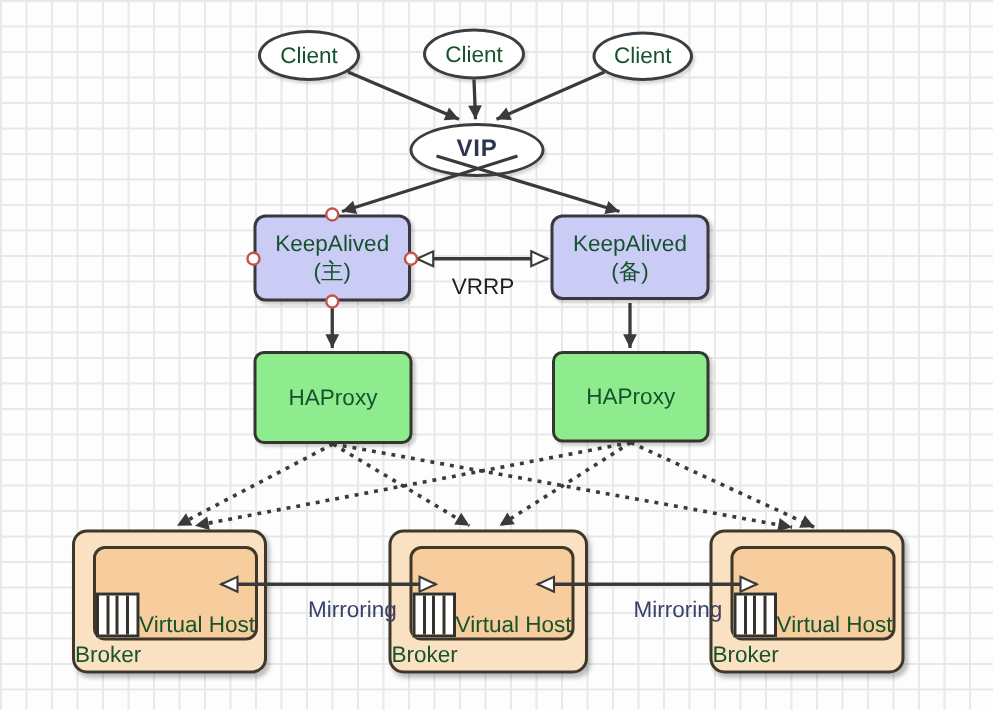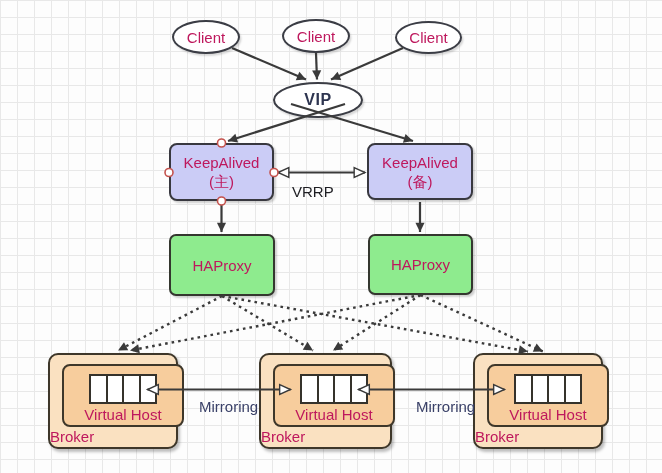--- a/index.html
+++ b/index.html
@@ -10,40 +10,40 @@
   }
   .canvas{
     position:relative;width:662px;height:473px;
     background-color:#fdfdfd;
     background-image:
       linear-gradient(var(--grid-line,#e8e8e8) 1px, transparent 1px),
       linear-gradient(90deg, var(--grid-line,#e8e8e8) 1px, transparent 1px);
     background-size:17px 17px;
   }
   .node{position:absolute;box-sizing:border-box;display:flex;align-items:center;justify-content:center;
-        color:#be185d;font-size:15px;}
+        color:#14532d;font-size:15px;}
   .ellipse{background:#ffffff;border:2px solid #3b3d45;border-radius:50%;
            box-shadow:1.5px 2px 2px rgba(0,0,0,.15);}
   .vip{font-weight:bold;color:#2e3550;font-size:16px;letter-spacing:.5px;}
   .ka{background:var(--keepalived-fill,#cbccf6);border:2px solid #38383f;border-radius:8px;
       flex-direction:column;line-height:19px;box-shadow:2px 2px 2px rgba(0,0,0,.18);text-align:left;}
   .hp{background:var(--haproxy-fill,#8eeb8e);border:2px solid #34372f;border-radius:7px;
       box-shadow:2px 2px 2px rgba(0,0,0,.18);}
   .broker{background:var(--broker-outer-fill,#fae1c1);border:2.5px solid #3e372a;border-radius:10px;
           box-shadow:2px 2.5px 3px rgba(0,0,0,.25);}
-  .vhost{position:absolute;left:12px;top:9px;width:122px;height:63px;box-sizing:border-box;
+  .vhost{position:absolute;left:12px;top:9px;width:110px;height:63px;box-sizing:border-box;
          background:var(--broker-inner-fill,#f7cd9d);border:2px solid #3e372a;border-radius:8px;
-         display:flex;flex-direction:column;align-items:center;}
+         display:flex;flex-direction:row;align-items:flex-end;}
   .queue{margin-top:8px;width:68px;height:30px;box-sizing:border-box;background:#ffffff;
          border:2px solid #35322b;display:flex;}
   .queue .cell{flex:1;border-right:2px solid #35322b;}
   .queue .cell:last-child{border-right:none;}
   .vhost-label{margin-top:2px;font-size:15px;white-space:nowrap;}
   .broker-label{position:absolute;left:0;bottom:2px;width:100%;text-align:left;font-size:15px;}
-  .conn-label{position:absolute;font-size:15px;color:#1d1d22;text-align:left;}
+  .conn-label{position:absolute;font-size:15px;color:#1d1d22;text-align:center;}
   .mirror-label{color:var(--mirroring-text,#3a4168);margin-left:16px;}
   svg.wires{position:absolute;left:0;top:0;z-index:5;pointer-events:none;}
   .lbl{z-index:6;}
 </style>
 </head>
 <body>
 
 <div class="canvas">
 
   <div class="node ellipse" style="left:172px;top:20px;width:68px;height:34px;">

